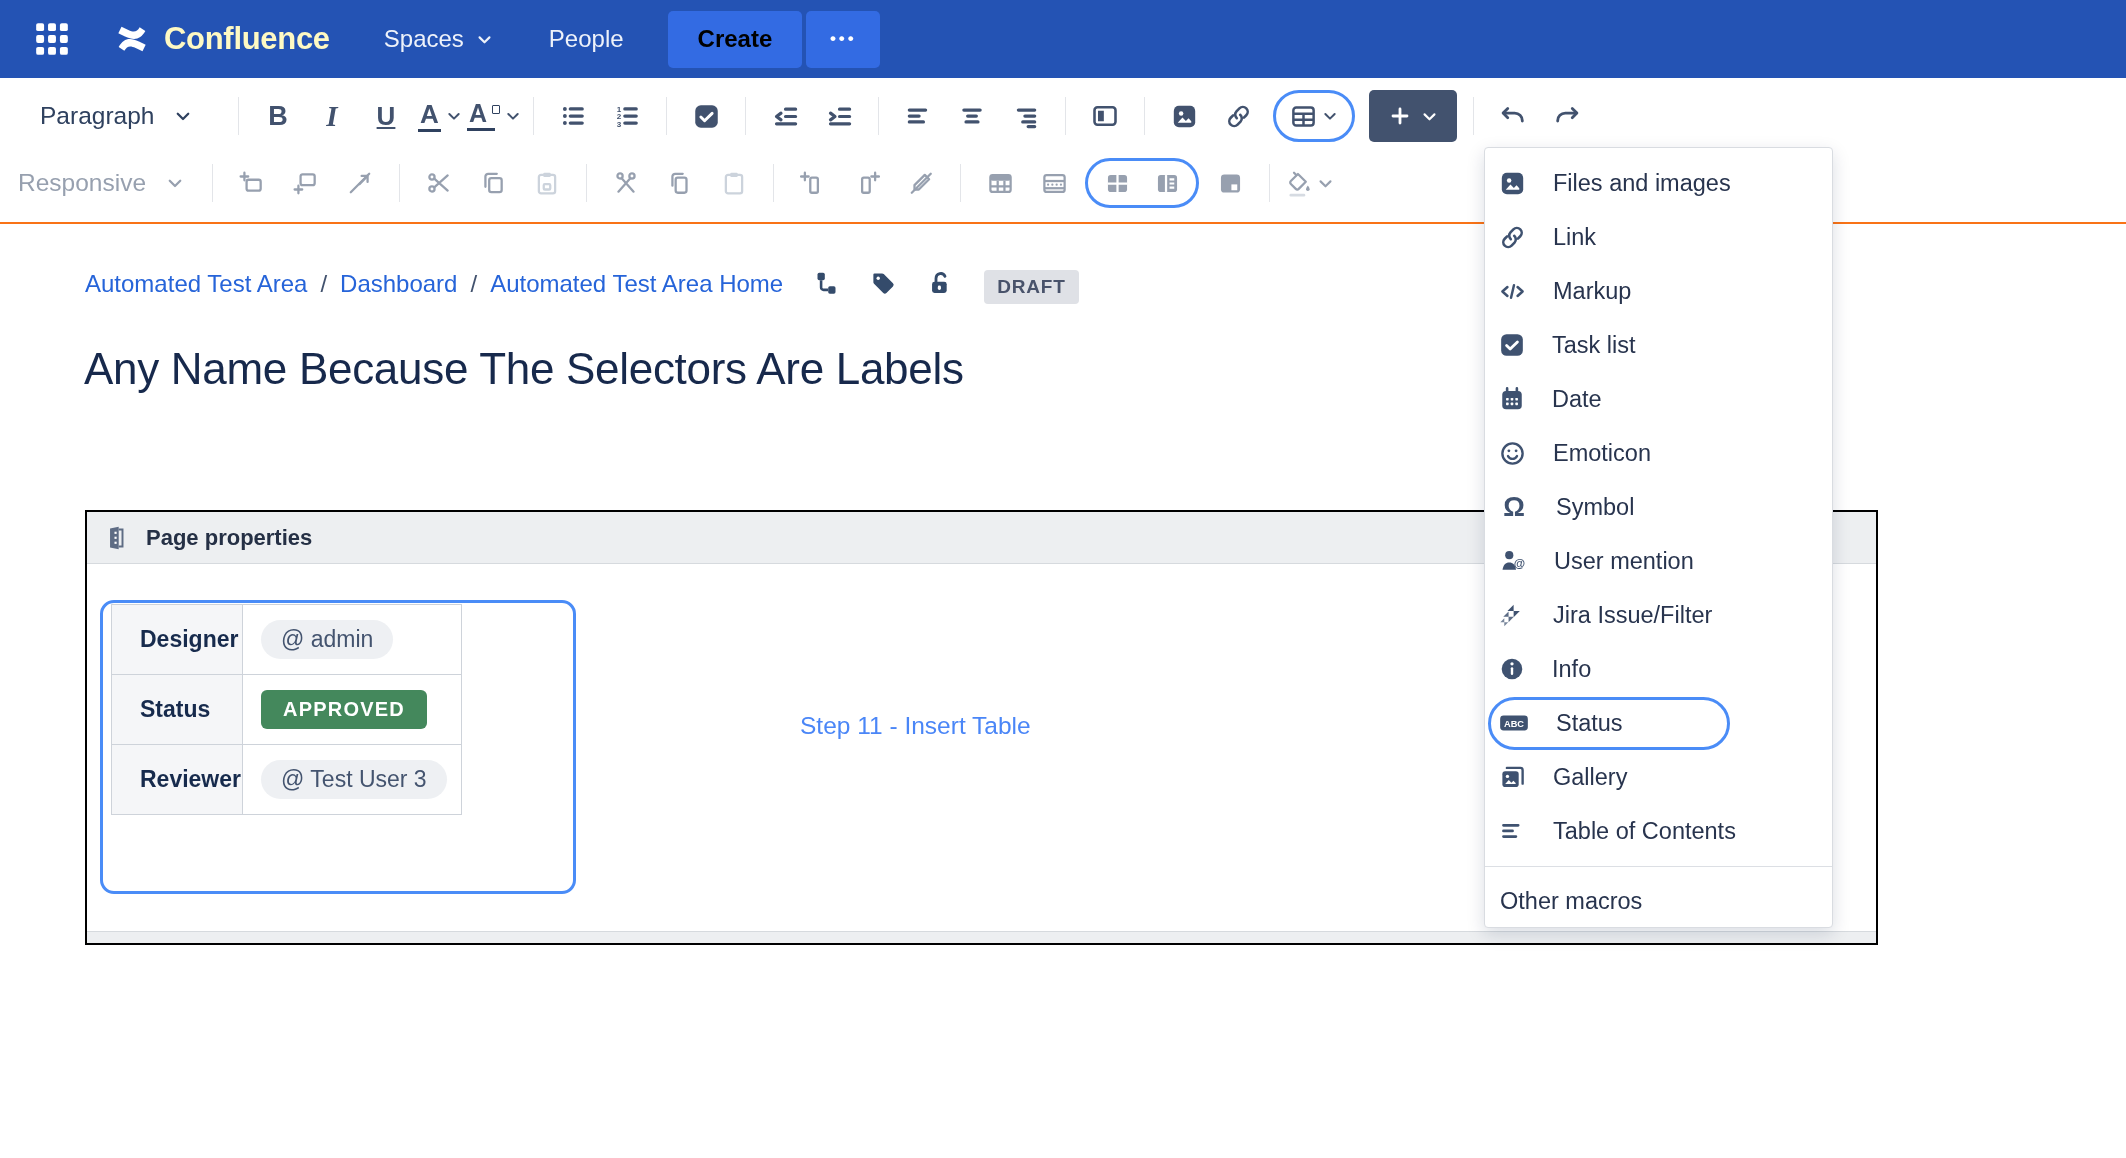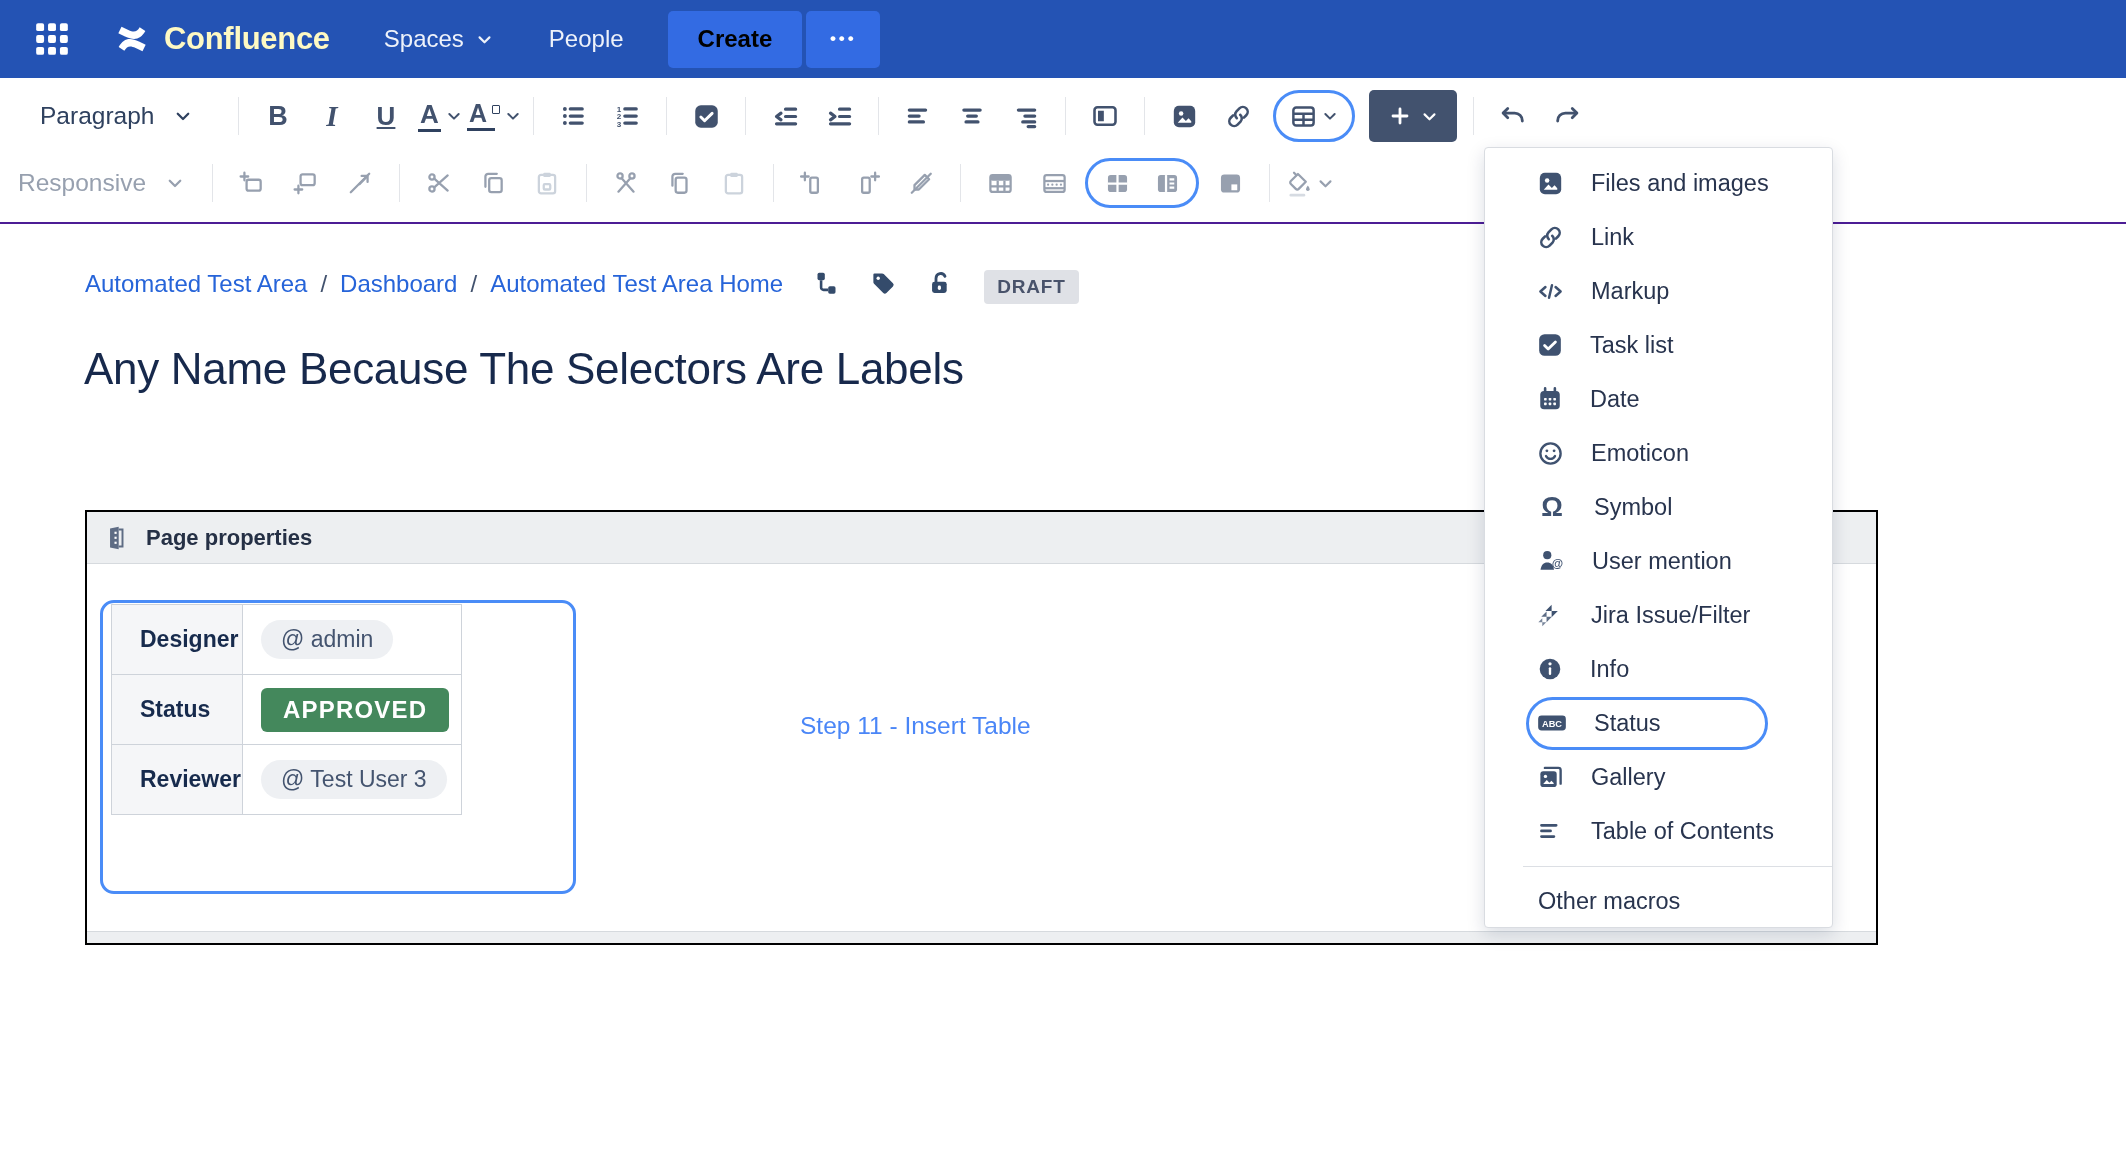--- a/index.html
+++ b/index.html
@@ -9,21 +9,21 @@
   
   .topnav { display:flex; align-items:center; height:78px; background:#2453b4; padding:0 24px 0 26px; }
   .appgrid { display:flex; align-items:center; justify-content:center; width:52px; height:52px; cursor:pointer; }
   .logo { display:flex; align-items:center; gap:12px; margin:0 26px 0 34px; cursor:pointer; }
   .logo-text { color:#fef9c3; font-size:31px; font-weight:600; letter-spacing:-.3px; }
   .nav-item { display:flex; align-items:center; gap:12px; color:#eef2fa; font-size:24px; padding:0 28px; height:100%; cursor:pointer; }
   .create-btn { background:#336be3; color:#000000; font-size:24px; font-weight:700; border:none; border-radius:5px; height:57px; padding:0 30px; margin-left:16px; cursor:pointer; font-family:inherit; }
   .more-btn { background:#336be3; color:#fff; border:none; border-radius:5px; height:57px; width:74px; margin-left:4px; font-size:17px; letter-spacing:3px; font-weight:700; cursor:pointer; font-family:inherit; }
 
   
-  .toolbar { border-bottom:2px solid #4c1d95; background:#fff; }
+  .toolbar { border-bottom:2px solid #f97316; background:#fff; }
   .tb-row { display:flex; align-items:center; }
   .row1 { height:76px; padding-left:40px; }
   .row2 { height:58px; padding-left:18px; margin-bottom:10px; }
   .tb-sep { width:1px; height:38px; background:#e3e5e9; margin:0 12px; flex:none; }
   .tb { display:flex; align-items:center; justify-content:center; min-width:54px; height:48px; border:none; background:none; color:#42526e; gap:5px; cursor:pointer; padding:0; font-family:inherit; }
   .tb.g { color:#97a0af; }
   .tb.gl { color:#ccd3dc; }
   .para { min-width:186px; justify-content:flex-start; font-size:24.5px; color:#2f415f; gap:20px; }
   .resp { min-width:182px; justify-content:flex-start; font-size:24.5px; color:#97a0af; gap:20px; }
   .b-b { font-size:27px; font-weight:800; }
@@ -51,25 +51,25 @@
   .macro { position:absolute; left:85px; top:510px; width:1793px; border:2px solid #000000; background:#fff; }
   .macro-head { display:flex; align-items:center; gap:17px; height:52px; background:#edeff1; border-bottom:1px solid #d6dade; padding-left:16px; font-size:22px; font-weight:700; color:#253045; }
   .macro-body { position:relative; height:367px; background:#fff; }
   .macro-foot { height:12px; background:#edeff1; border-top:1px solid #d6dade; }
   .sel-box { position:absolute; left:13px; top:36px; width:476px; height:294px; border:3px solid #4a8cf7; border-radius:14px; }
   .props { position:absolute; left:24px; top:40px; border-collapse:collapse; }
   .props td { border:1.5px solid #ced3da; height:70px; }
   .props .lbl { width:124px; background:#f5f6f8; font-weight:700; font-size:23px; padding-left:28px; color:#172b4d; }
   .props .val { width:219px; padding-left:18px; }
   .mention { display:inline-block; background:#eef0f3; border-radius:20px; padding:6px 20px; font-size:23px; color:#44546f; }
-  .loz { display:inline-block; background:#44885c; border-radius:6px; padding:8px 22px; font-size:24px; font-weight:700; color:#fff; letter-spacing:1.2px; }
+  .loz { display:inline-block; background:#44885c; border-radius:6px; padding:8px 22px; font-size:20px; font-weight:700; color:#fff; letter-spacing:1.2px; }
   .step-link { position:absolute; left:713px; top:148px; font-size:24.5px; color:#4a86f7; cursor:pointer; }
 
   
-  .menu { position:absolute; left:1484px; top:147px; width:349px; background:#fff; border:1px solid #d9dce1; border-radius:4px; box-shadow:0 6px 18px rgba(9,30,66,.15); padding-top:8px; z-index:20;padding-left:38px; }
+  .menu { position:absolute; left:1484px; top:147px; width:349px; background:#fff; border:1px solid #d9dce1; border-radius:4px; box-shadow:0 6px 18px rgba(9,30,66,.15); padding-top:8px; z-index:20; }
   .mi { position:relative; display:flex; align-items:center; height:54px; padding-left:14px; gap:27px; font-size:23.5px; color:#28344e; cursor:pointer; }
   .mi svg, .mi .mi-glyph { flex:none; color:#3f5270; }
   .mi-glyph { width:30px; text-align:center; font-size:27px; font-weight:600; line-height:1; }
   .mi.hl::before { content:""; position:absolute; left:3px; top:1px; width:236px; height:47px; border:3px solid #4a8cf7; border-radius:27px; pointer-events:none; }
   .menu-div { height:1px; background:#dcdfe4; margin:8px 0; }
   .menu-foot { display:flex; align-items:center; height:52px; padding-left:15px; font-size:23.5px; color:#28344e; cursor:pointer; }
 </style>
 </head>
 <body>
 

